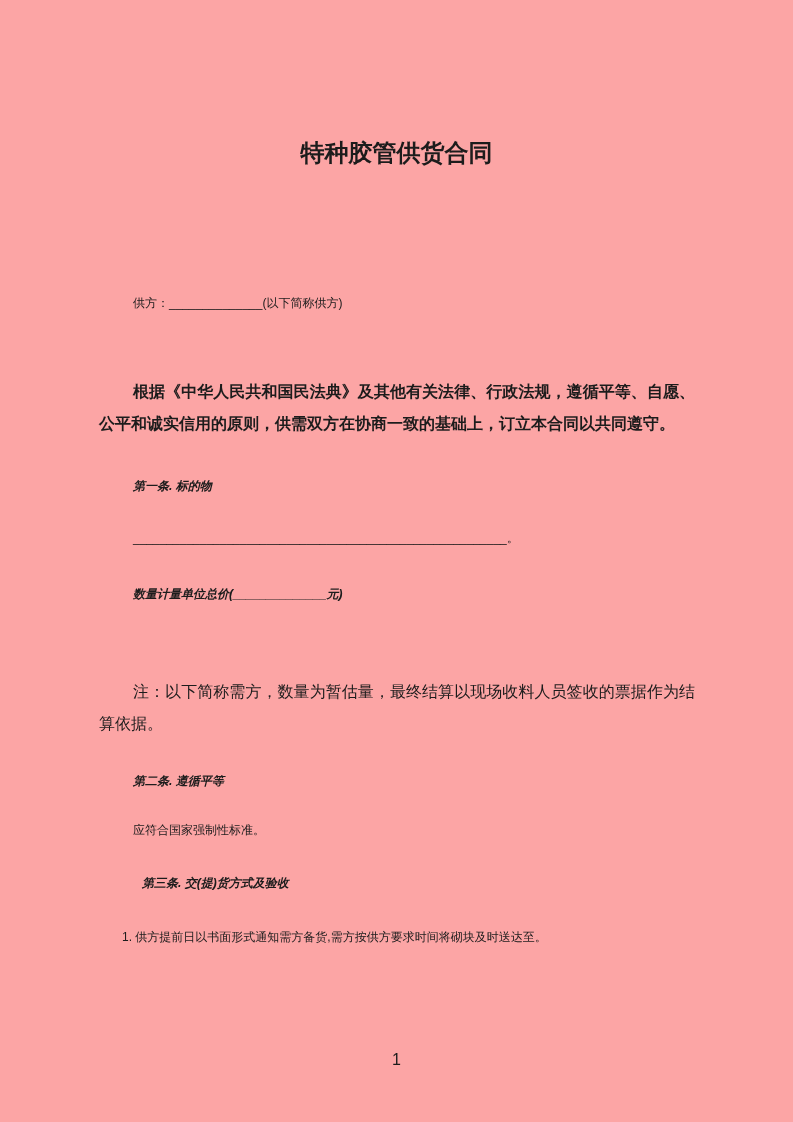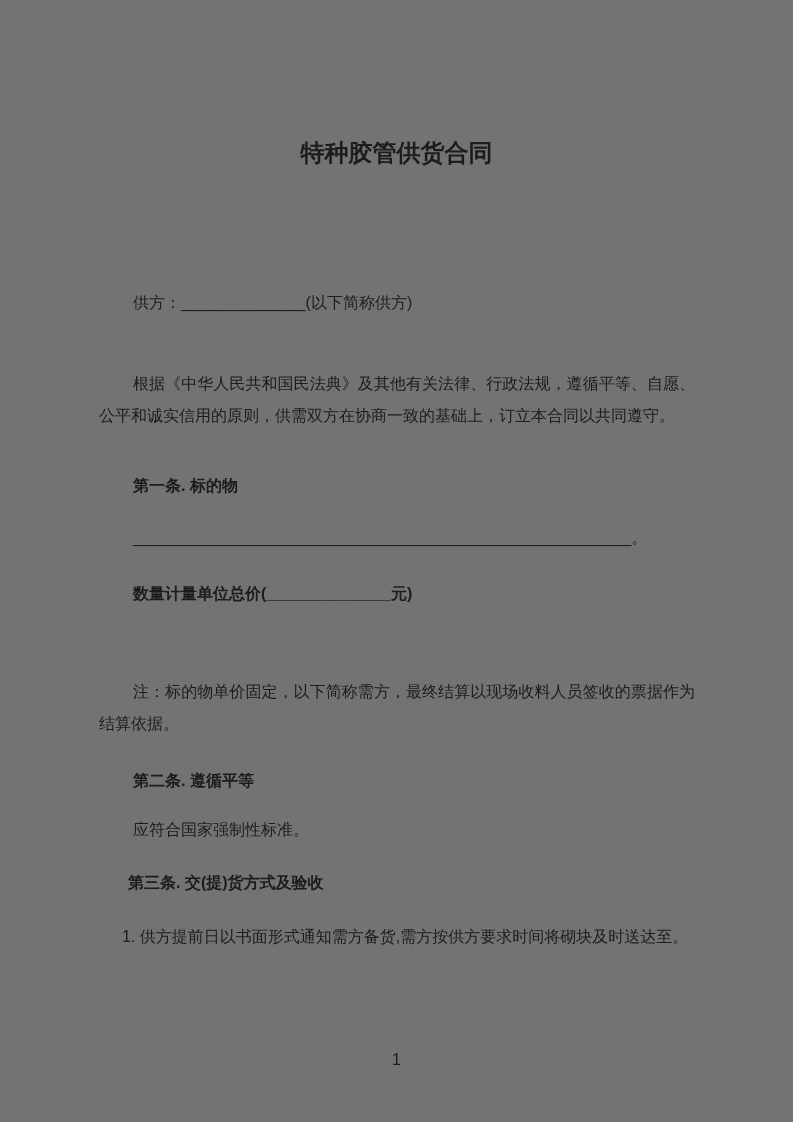--- a/index.html
+++ b/index.html
@@ -4,33 +4,34 @@
 <style>
   html, body {
     margin: 0;
     padding: 0;
     background: #ffffff;
   }
   .page {
     position: relative;
     width: 793px;
     height: 1122px;
-    background: #737373;
+    background: #fca5a5;
     font-family: "Liberation Sans", sans-serif;
     color: #1c1c1c;
     overflow: hidden;
   }
   .abs {
     position: absolute;
-    font-size: 16px;
+    font-size: 12px;
     line-height: 20px;
     white-space: nowrap;
   }
   .bold {
     font-weight: bold;
+    font-style: italic;
   }
   .doc-title {
     position: absolute;
     top: 139px;
     left: 0;
     width: 100%;
     text-align: center;
     font-size: 24px;
     line-height: 28px;
     font-weight: bold;
@@ -58,34 +59,34 @@
 </head>
 <body>
 
 <div class="page">
 
   <div class="doc-title">特种胶管供货合同</div>
 
   <div class="abs" style="top:293px; left:133px;">供方：______________(以下简称供方)</div>
 
 
-  <div class="para" style="top:368px;">根据《中华人民共和国民法典》及其他有关法律、行政法规，遵循平等、自愿、公平和诚实信用的原则，供需双方在协商一致的基础上，订立本合同以共同遵守。</div>
+  <div class="para" style="top:376px;font-weight:bold;">根据《中华人民共和国民法典》及其他有关法律、行政法规，遵循平等、自愿、公平和诚实信用的原则，供需双方在协商一致的基础上，订立本合同以共同遵守。</div>
 
   <div class="abs bold" style="top:476px; left:133px;">第一条. 标的物</div>
 
   <div class="abs" style="top:528px; left:133px;">________________________________________________________。</div>
 
   <div class="abs bold" style="top:584px; left:133px;">数量计量单位总价(______________元)</div>
 
 
-  <div class="para" style="top:676px;">注：标的物单价固定，以下简称需方，最终结算以现场收料人员签收的票据作为结算依据。</div>
+  <div class="para" style="top:676px;">注：以下简称需方，数量为暂估量，最终结算以现场收料人员签收的票据作为结算依据。</div>
 
   <div class="abs bold" style="top:771px; left:133px;">第二条. 遵循平等</div>
 
   <div class="abs" style="top:821px; left:133px;font-family:Liberation Mono, monospace;">应符合国家强制性标准。</div>
 
-  <div class="abs bold" style="top:873px; left:128px;">第三条. 交(提)货方式及验收</div>
+  <div class="abs bold" style="top:873px; left:142px;">第三条. 交(提)货方式及验收</div>
 
   <div class="abs" style="top:927px; left:122px;">1. 供方提前日以书面形式通知需方备货,需方按供方要求时间将砌块及时送达至。</div>
 
   <div class="page-number">1</div>
 
 </div>
 
 </body></html>

